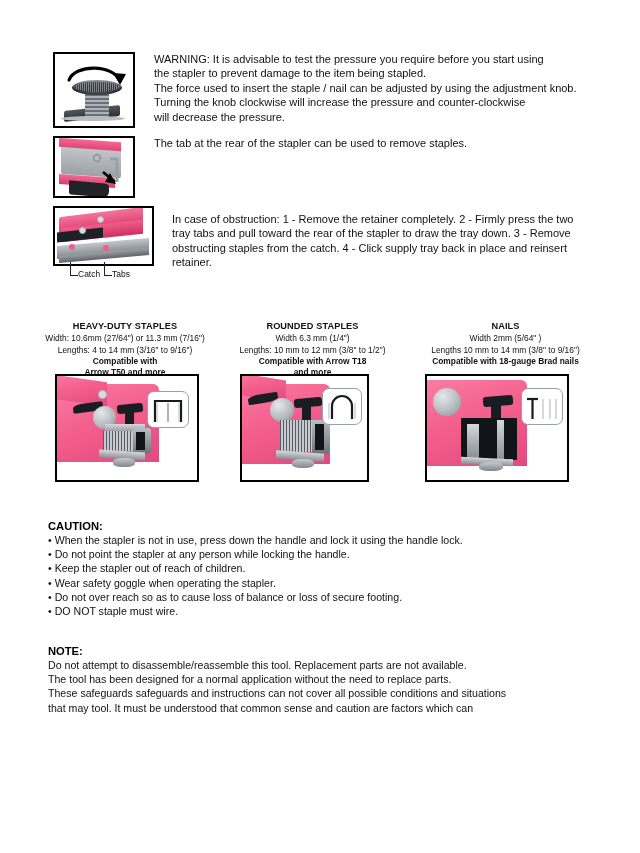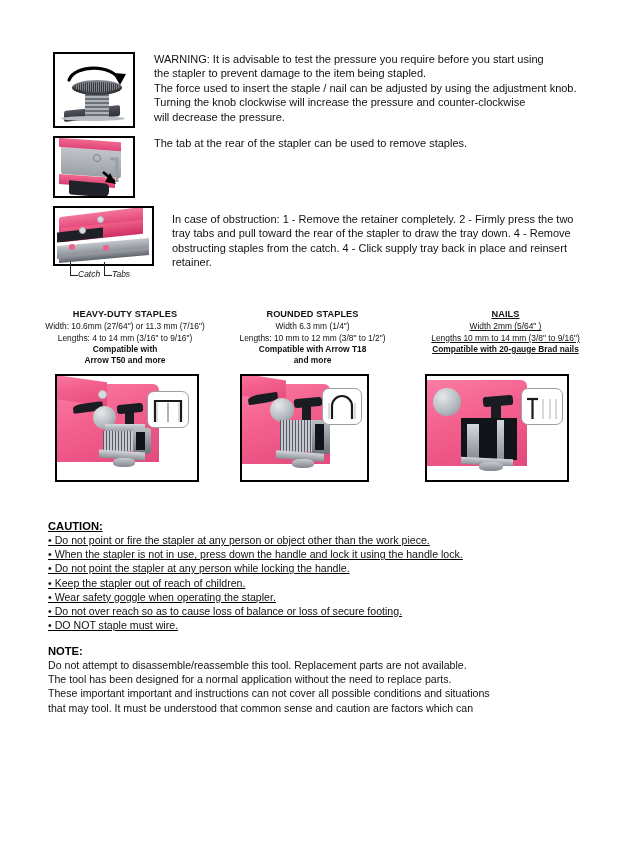--- a/index.html
+++ b/index.html
@@ -176,20 +176,21 @@
     white-space: nowrap;
   }
 
   
   .spec-col {
     position: absolute;
     text-align: center;
     font-size: 8.4px;
     line-height: 11.3px;
     color: #111;
+    margin-top: 12px;
   }
   .spec-title {
     font-weight: bold;
     font-size: 9.2px;
     letter-spacing: .1px;
     margin-bottom: 1px;
   }
   .spec-line { white-space: nowrap; }
   .spec-bold { font-weight: bold; }
 
@@ -317,32 +318,32 @@
     <div class="t3-body"></div>
     <div class="t3-dark"></div>
     <div class="t3-tray"></div>
     <div class="t3-tray2"></div>
     <div class="pf-smallhole" style="left:42px; top:8px; width:5px; height:5px;"></div>
     <div class="pf-smallhole" style="left:24px; top:19px; width:5px; height:5px;"></div>
     <div class="callout-dot" style="left:14px; top:36px;"></div>
     <div class="callout-dot" style="left:48px; top:37px;"></div>
   </div>
 
-  <div class="abs" style="left:0px; top:56px; width:97px; height:22px;font-style:italic;">
+  <div class="abs" style="left:0px; top:56px; width:97px; height:22px;">
     <div class="callout-line" style="left:17px; top:0px; height:13px;"></div>
     <div class="callout-elbow" style="left:17px; top:13px; width:8px;"></div>
     <div class="callout-label" style="left:25px; top:7px;">Catch</div>
     <div class="callout-line" style="left:51px; top:0px; height:13px;"></div>
     <div class="callout-elbow" style="left:51px; top:13px; width:8px;"></div>
     <div class="callout-label" style="left:59px; top:7px;">Tabs</div>
   </div>
 
   <div class="instr-text" style="margin-left:4px; position:absolute; left:115px; top:6px; width:460px;">
     <div>In case of obstruction: 1 - Remove the retainer completely. 2 - Firmly press the two</div>
-    <div>tray tabs and pull toward the rear of the stapler to draw the tray down. 4 - Remove</div>
+    <div>tray tabs and pull toward the rear of the stapler to draw the tray down. 3 - Remove</div>
     <div>obstructing staples from the catch. 4 - Click supply tray back in place and reinsert</div>
     <div>retainer.</div>
   </div>
 </div>
 
 <div class="spec-col" style="left:20px; top:309px; width:210px;">
   <div class="spec-title">HEAVY-DUTY STAPLES</div>
   <div class="spec-line">Width: 10.6mm (27/64") or 11.3 mm (7/16")</div>
   <div class="spec-line">Lengths: 4 to 14 mm (3/16" to 9/16")</div>
   <div class="spec-line spec-bold">Compatible with</div>
@@ -350,25 +351,25 @@
 </div>
 
 <div class="spec-col" style="left:205px; top:309px; width:215px;">
   <div class="spec-title">ROUNDED STAPLES</div>
   <div class="spec-line">Width 6.3 mm (1/4")</div>
   <div class="spec-line">Lengths: 10 mm to 12 mm (3/8" to 1/2")</div>
   <div class="spec-line spec-bold">Compatible with Arrow T18</div>
   <div class="spec-line spec-bold">and more</div>
 </div>
 
-<div class="spec-col" style="left:393px; top:309px; width:225px;text-decoration:underline;">
+<div class="spec-col" style="left:393px; top:309px; width:225px;">
   <div class="spec-title">NAILS</div>
   <div class="spec-line">Width 2mm (5/64" )</div>
   <div class="spec-line">Lengths 10 mm to 14 mm (3/8" to 9/16")</div>
-  <div class="spec-line spec-bold">Compatible with 20-gauge Brad nails</div>
+  <div class="spec-line spec-bold">Compatible with 18-gauge Brad nails</div>
 </div>
 
 <div class="photo-frame" style="left:55px; top:374px; width:140px; height:104px;">
 
   <div class="pf-pinkbody" style="left:-6px; top:8px; width:108px; height:78px; border-radius:0 6px 0 0;"></div>
   <div class="pf-pinkbody" style="left:-10px; top:2px; width:60px; height:24px; transform:skewY(8deg);"></div>
   <div class="pf-darkwedge" style="left:16px; top:27px; width:30px; height:9px; border-radius:40% 10% 40% 10%; transform:rotate(-7deg);"></div>
   <div class="pf-smallhole" style="left:41px; top:14px; width:7px; height:7px;"></div>
   <div class="pf-knobcircle" style="left:36px; top:30px; width:23px; height:23px;"></div>
 
@@ -426,34 +427,33 @@
     <svg width="40" height="35" viewBox="0 0 40 35">
       <path d="M5 10 L16 10" stroke="#1a1a1a" stroke-width="2.2" fill="none"></path>
       <path d="M10.5 10 L10.5 30" stroke="#1a1a1a" stroke-width="2.2" fill="none"></path>
       <path d="M21 10 L21 30" stroke="#c4c8cd" stroke-width="1.4" fill="none"></path>
       <path d="M28 10 L28 30" stroke="#c4c8cd" stroke-width="1.4" fill="none"></path>
       <path d="M34 10 L34 30" stroke="#c4c8cd" stroke-width="1.4" fill="none"></path>
     </svg>
   </div>
 </div>
 
-<div class="abs" style="left:48px; top:519px; width:560px;text-decoration:underline;">
+<div class="abs" style="left:48px; top:519px; width:560px;">
   <div class="block-title">CAUTION:</div>
   <div class="block-body">
-    <div class="bullet-line">• Do not point or fire the stapler at any person or object other than the work piece.</div>
     <div class="bullet-line">• When the stapler is not in use, press down the handle and lock it using the handle lock.</div>
     <div class="bullet-line">• Do not point the stapler at any person while locking the handle.</div>
     <div class="bullet-line">• Keep the stapler out of reach of children.</div>
     <div class="bullet-line">• Wear safety goggle when operating the stapler.</div>
     <div class="bullet-line">• Do not over reach so as to cause loss of balance or loss of secure footing.</div>
     <div class="bullet-line">• DO NOT staple must wire.</div>
   </div>
 </div>
 
 <div class="abs" style="left:48px; top:644px; width:560px;">
   <div class="block-title">NOTE:</div>
   <div class="block-body">
     <div class="bullet-line">Do not attempt to disassemble/reassemble this tool.  Replacement parts are not available.</div>
     <div class="bullet-line">The tool has been designed for a normal application without the need to replace parts.</div>
-    <div class="bullet-line">These important important and instructions can not cover all possible conditions and situations</div>
+    <div class="bullet-line">These safeguards safeguards and instructions can not cover all possible conditions and situations</div>
     <div class="bullet-line">that may tool.  It must be understood that common sense and caution are factors which can</div>
   </div>
 </div>
 
 </body></html>

